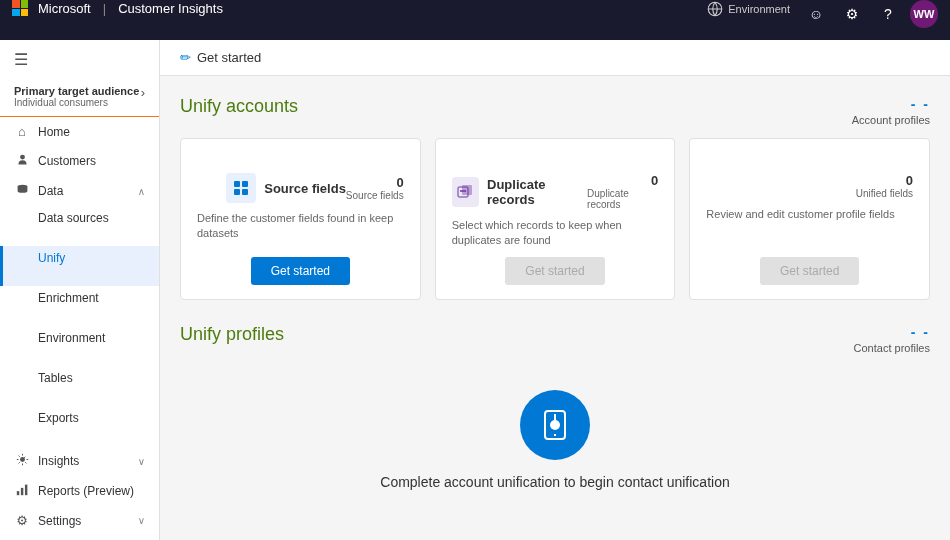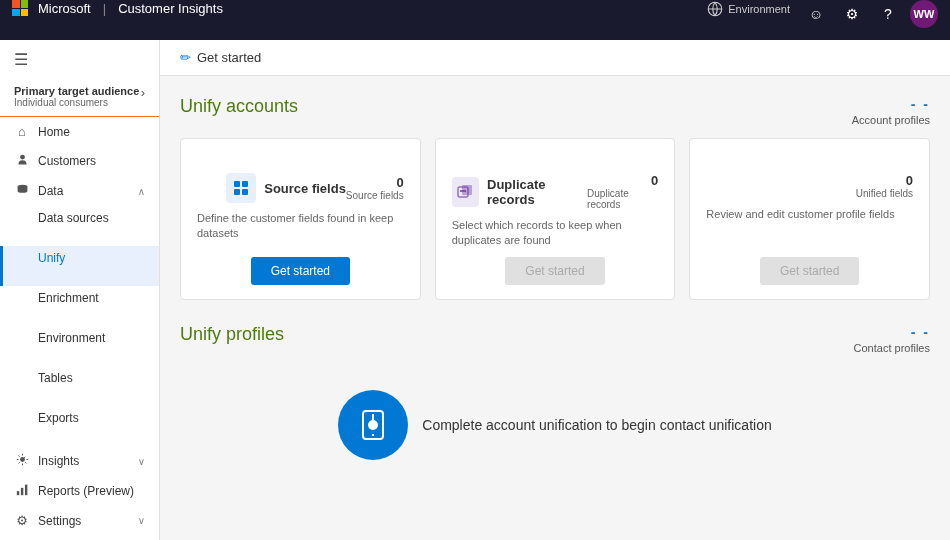--- a/index.html
+++ b/index.html
@@ -72,21 +72,21 @@
       background: #0078d4; color: #fff; border: none; border-radius: 3px;
       padding: 7px 20px; font-size: 12px; cursor: pointer; font-weight: 500;
     }
     .btn-disabled {
       background: #e0e0e0; color: #aaa; border: none; border-radius: 3px;
       padding: 7px 20px; font-size: 12px; cursor: not-allowed; font-weight: 500;
     }
 
     
     .section2 { margin-top: 8px; }
-    .contacts-body { display: flex; flex-direction: row; align-items: center; justify-content: center; padding: 24px; gap: 14px; }
+    .contacts-body { display: flex; flex-direction: column; align-items: center; justify-content: center; padding: 24px; gap: 14px; }
     .contacts-icon-circle {
       width: 70px; height: 70px; border-radius: 50%; background: #0078d4;
       display: flex; align-items: center; justify-content: center; color: #fff; font-size: 32px;
     }
     .contacts-message { font-size: 14px; color: #333; font-weight: 500; }
 
     
     .ms-sq { display: grid; grid-template-columns: 1fr 1fr; gap: 1px; width: 16px; height: 16px; }
     .ms-sq-r { background: #f35325; }
     .ms-sq-g { background: #81bc06; }

